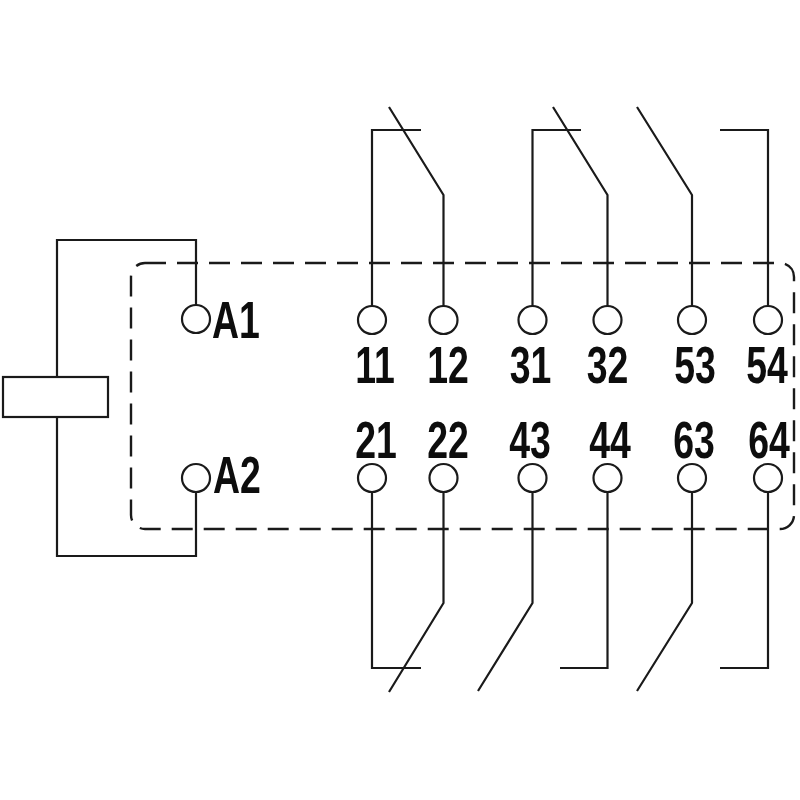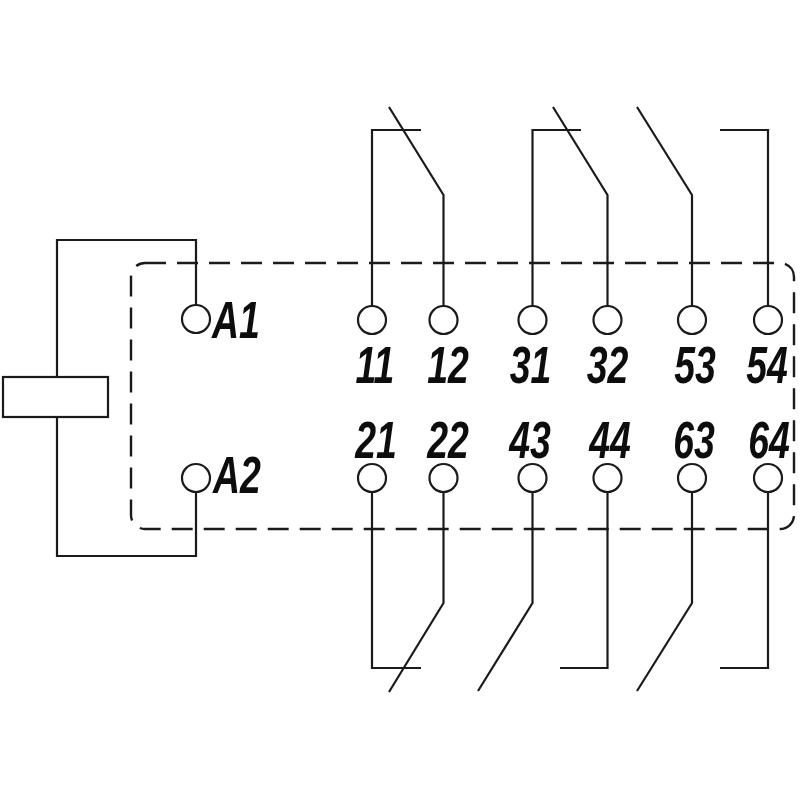--- a/index.html
+++ b/index.html
@@ -6,21 +6,20 @@
     margin: 0;
     padding: 0;
     background: #ffffff;
   }
   .stage {
     position: relative;
     width: 800px;
     height: 800px;
     background: #ffffff;
     overflow: hidden;
-    font-style: italic;
   }
   .stage svg {
     position: absolute;
     left: 0;
     top: 0;
     width: 800px;
     height: 800px;
     display: block;
   }
   .wire {

